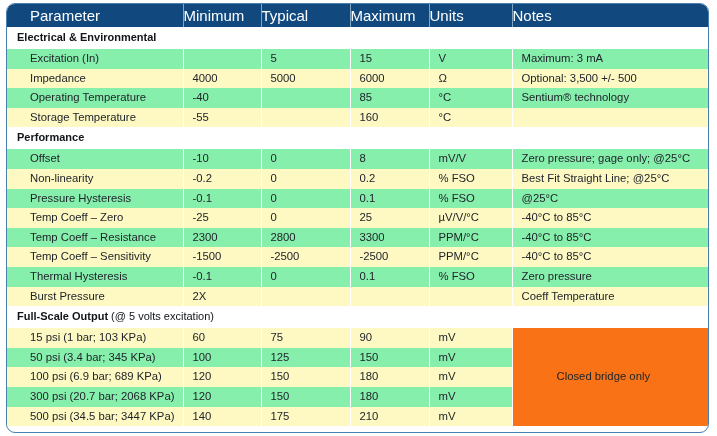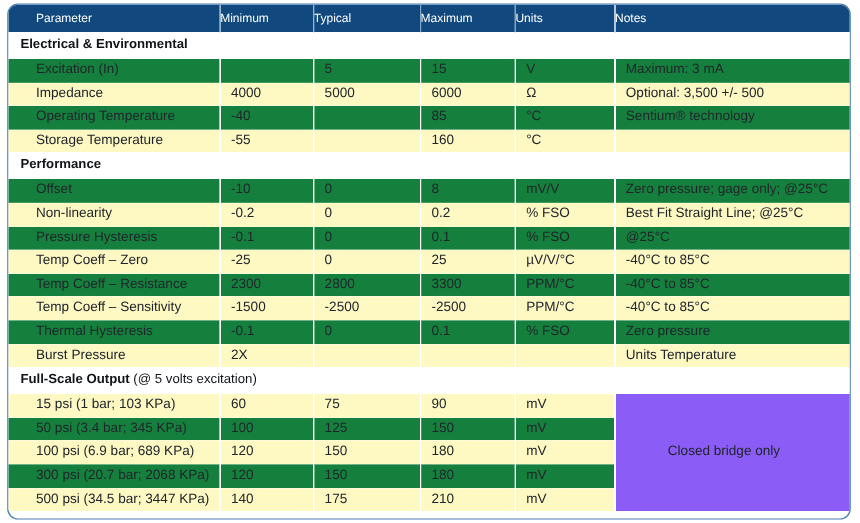--- a/index.html
+++ b/index.html
@@ -31,21 +31,21 @@
     font-weight:normal;
     text-align:left;
     white-space:nowrap;
     overflow:hidden;
   }
   
   thead tr{height:23px;}
   thead th{
     background:#11497f;
     color:#ffffff;
-    font-size:10px;
+    font-size:15px;
     height:23px;
     line-height:23px;
     padding-left:9px;
     border-left:1px solid #7ea4c6;
   }
   thead th.first{border-left:none;padding-left:23px;}
   
   tr.section td{
     background:#ffffff;
     height:21px;
@@ -59,24 +59,24 @@
   tr.section td .reg{font-weight:normal;text-align:right;}
   
   tr.data{height:19.6px;}
   tr.data td{
     height:19.6px;
     line-height:19.6px;
     padding-left:9px;
     border-left:1px solid #ffffff;
   }
   tr.data td.pname{padding-left:23px;border-left:none;}
-  tr.data.blue td{background:#15803d;margin-left:21px;}
+  tr.data.blue td{background:#86efac;margin-left:21px;}
   tr.data.gray td{background:#fef9c3;}
   tr.data td.merged-notes{
-    background:#8b5cf6;
+    background:#f97316;
     border-left:1px solid #ffffff;
     vertical-align:middle;
     padding-left:44px;
   }
   
   col.c-param{width:176px;}
   col.c-min{width:78px;}
   col.c-typ{width:89px;}
   col.c-max{width:79px;}
   col.c-units{width:83px;}
@@ -199,21 +199,21 @@
           <td>0.1</td>
           <td>% FSO</td>
           <td>Zero pressure</td>
         </tr>
         <tr class="data gray">
           <td class="pname">Burst Pressure</td>
           <td>2X</td>
           <td></td>
           <td></td>
           <td></td>
-          <td>Units Temperature</td>
+          <td>Coeff Temperature</td>
         </tr>
         <tr class="section">
           <td colspan="6"><span>Full-Scale Output</span><span class="reg"> (@ 5 volts excitation)</span></td>
         </tr>
         <tr class="data gray">
           <td class="pname">15 psi (1 bar; 103 KPa)</td>
           <td>60</td>
           <td>75</td>
           <td>90</td>
           <td>mV</td>

